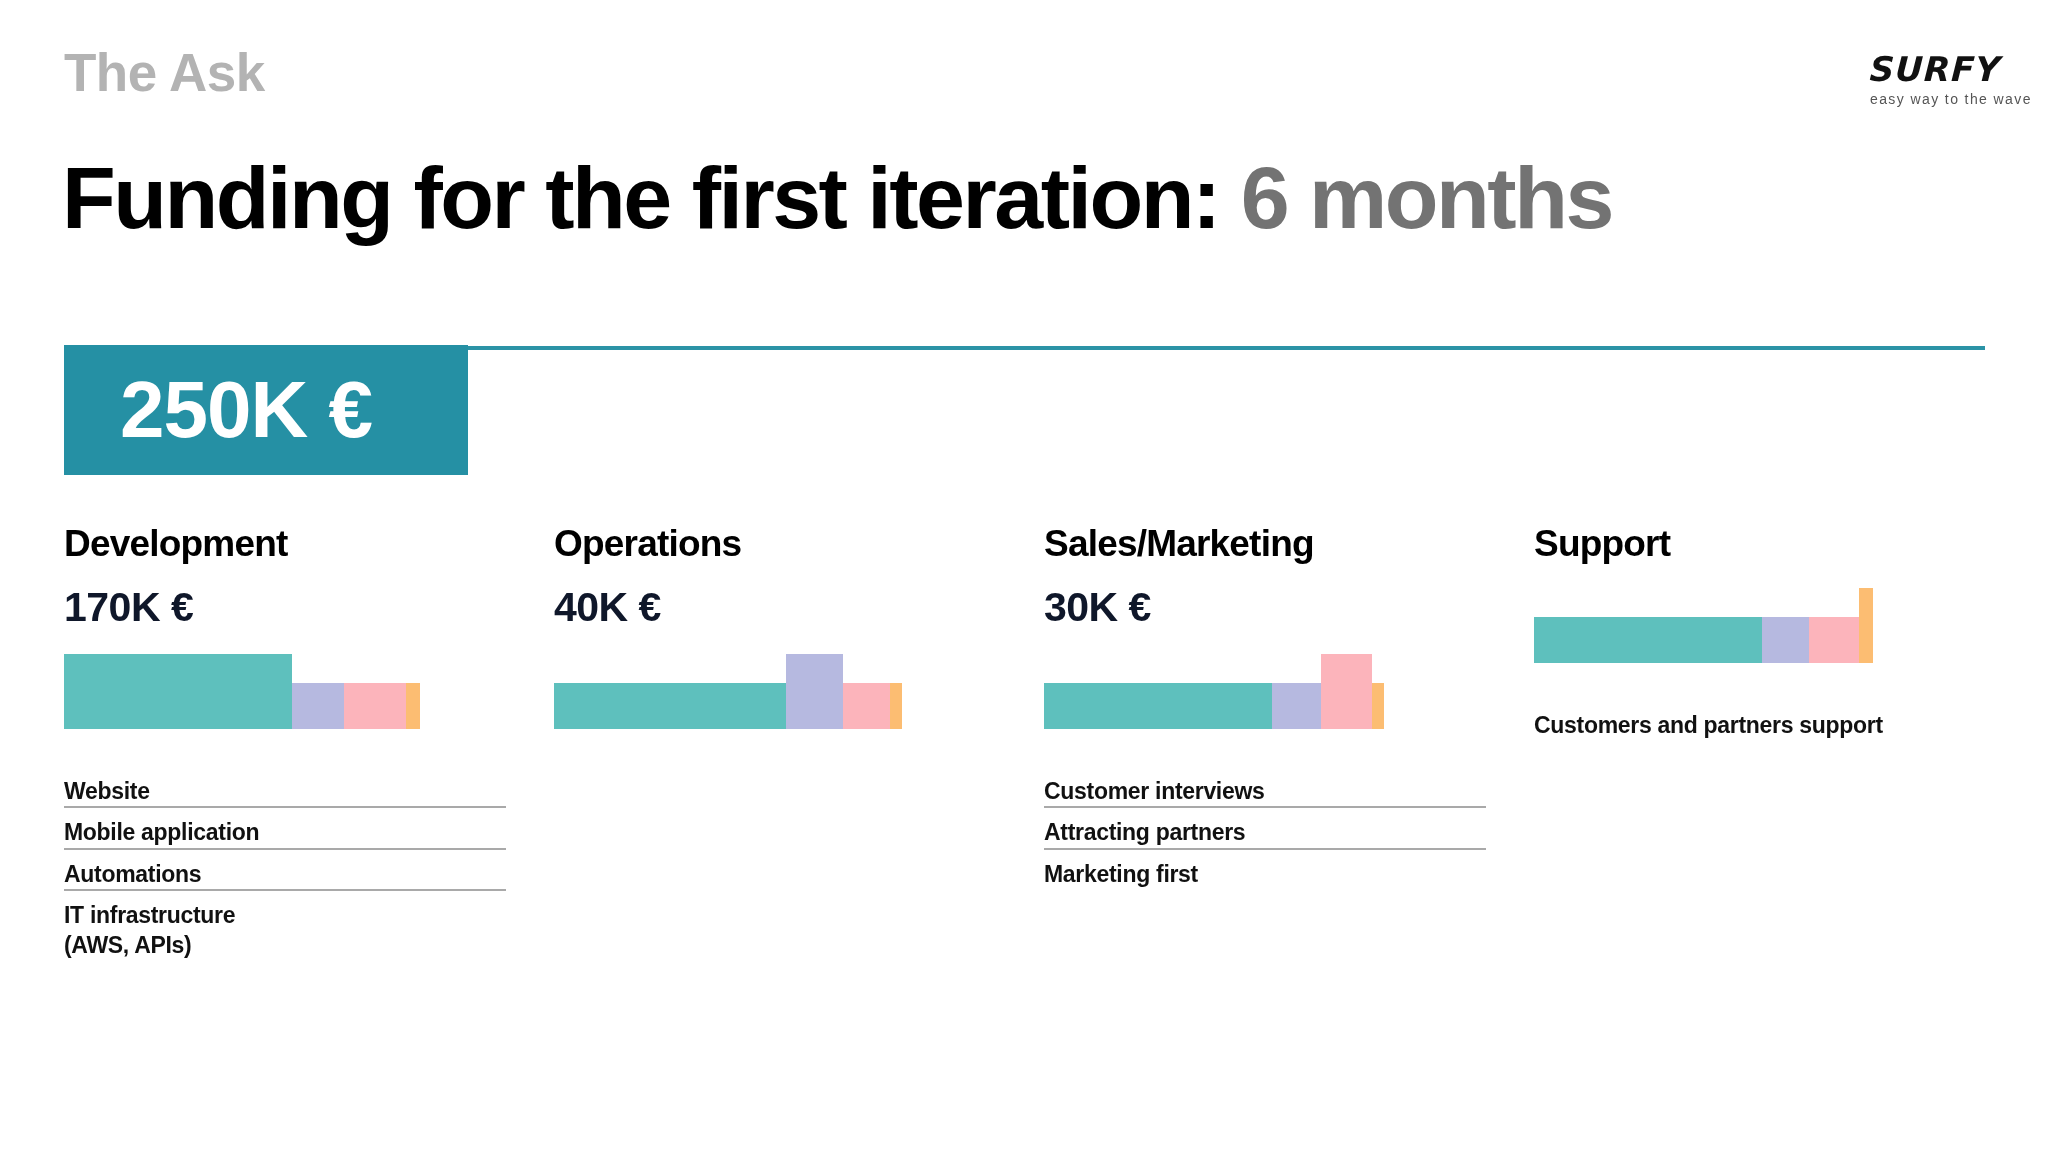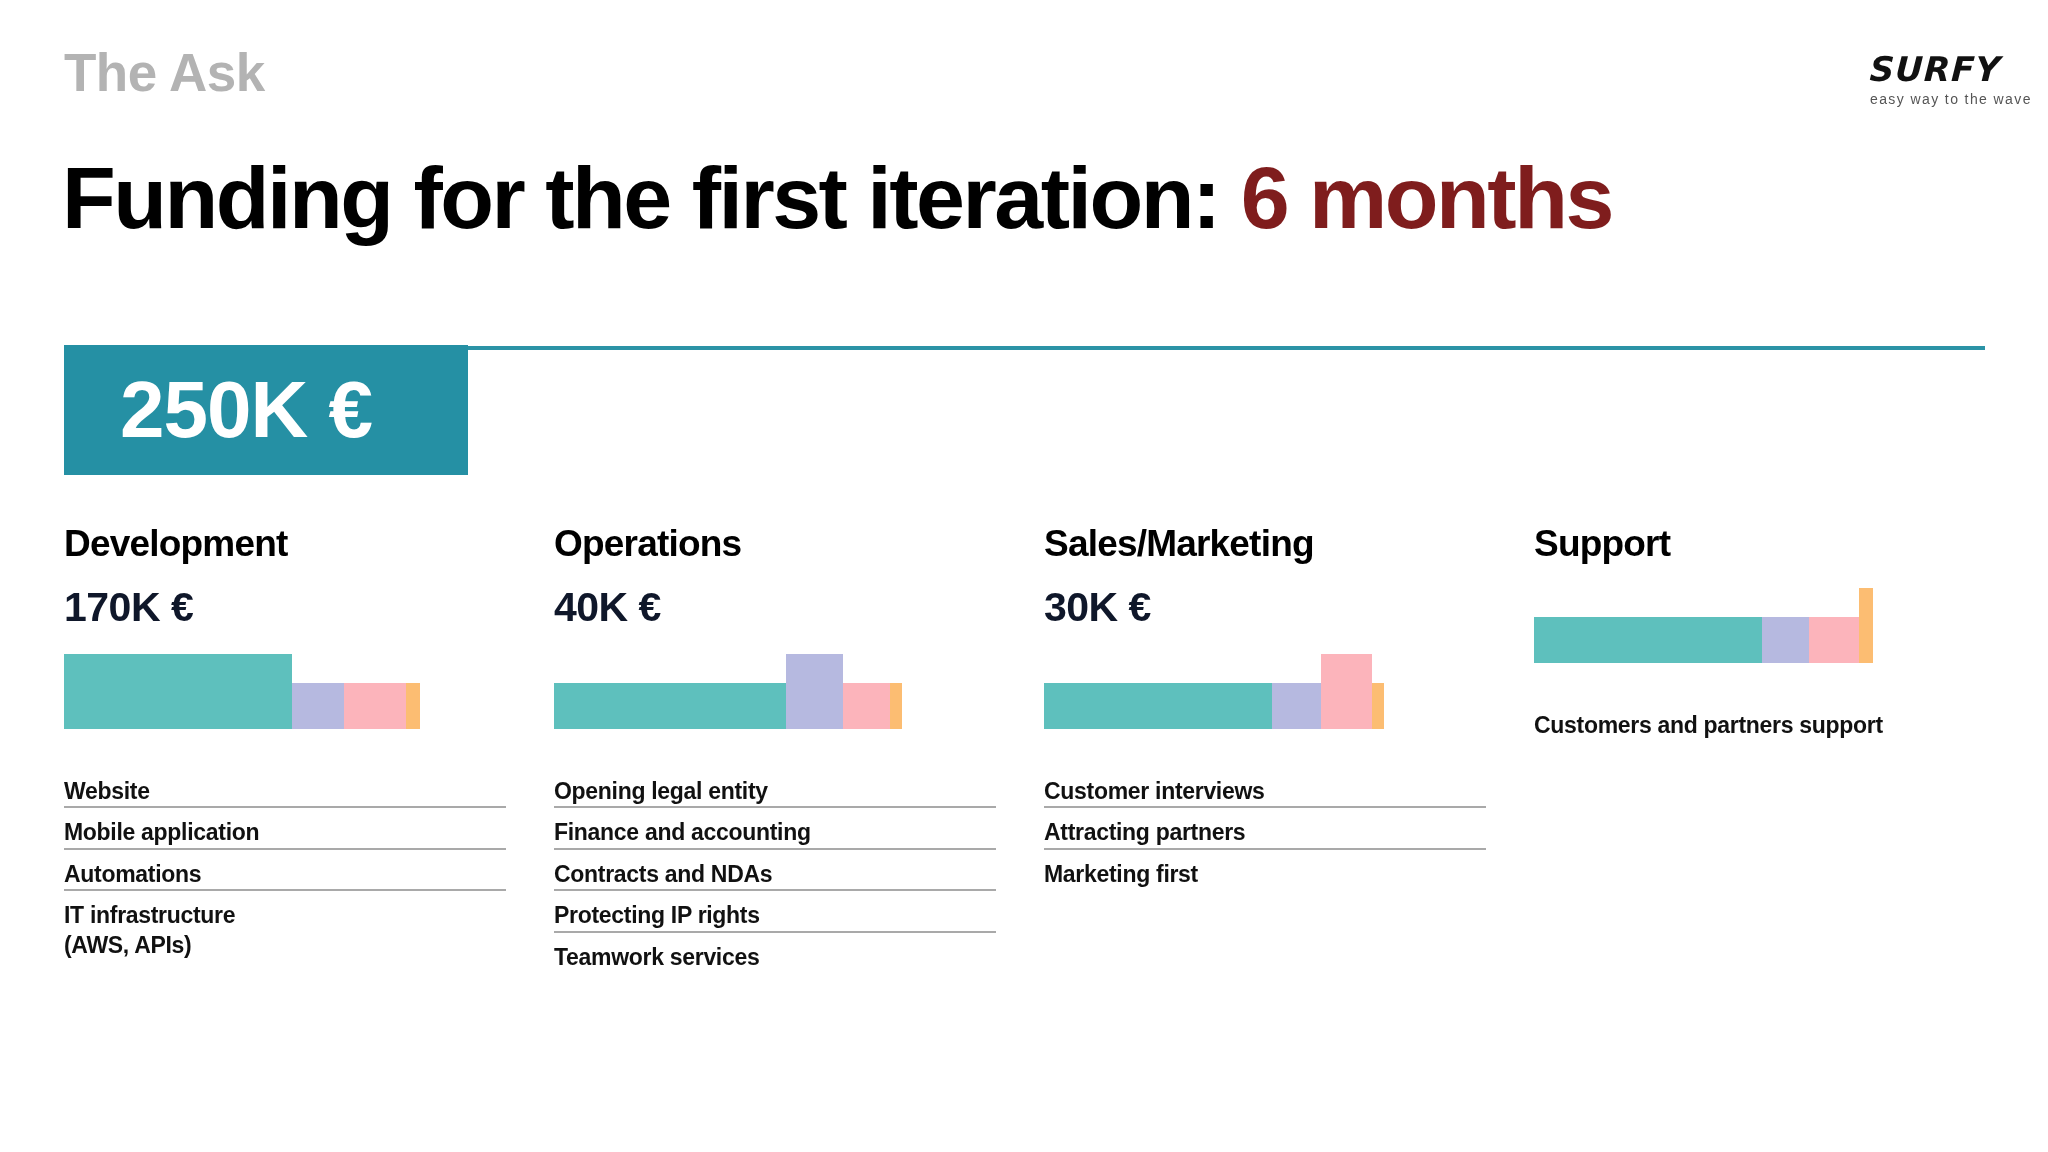--- a/index.html
+++ b/index.html
@@ -56,21 +56,21 @@
     position: absolute;
     left: 62px;
     top: 152px;
     font-size: 88px;
     font-weight: bold;
     color: #000000;
     letter-spacing: -2.5px;
     line-height: 1.04;
     white-space: nowrap;
   }
-  .headline .accent { color: #7f1d1d; }
+  .headline .accent { color: #737373; }
 
   
   .rule {
     position: absolute;
     left: 330px;
     top: 346px;
     width: 1655px;
     height: 4px;
     background: #2b93a6;
   }
@@ -194,27 +194,20 @@
     </div>
     <div class="column">
       <div class="col-title">Operations</div>
       <div class="col-amount">40K €</div>
       <div class="bar">
         <div class="seg" style="left: 0px; width: 232px; height: 46px; background: rgb(94, 192, 189);"></div>
         <div class="seg" style="left: 232px; width: 57px; height: 75px; background: rgb(182, 185, 224);"></div>
         <div class="seg" style="left: 289px; width: 47px; height: 46px; background: rgb(252, 180, 187);"></div>
         <div class="seg" style="left: 336px; width: 12px; height: 46px; background: rgb(252, 189, 114);"></div>
       </div>
-      <div class="items">
-        <div class="item">Opening legal entity</div>
-        <div class="item">Finance and accounting</div>
-        <div class="item">Contracts and NDAs</div>
-        <div class="item">Protecting IP rights</div>
-        <div class="item last">Teamwork services</div>
-      </div>
     </div>
     <div class="column">
       <div class="col-title">Sales/Marketing</div>
       <div class="col-amount">30K €</div>
       <div class="bar">
         <div class="seg" style="left: 0px; width: 228px; height: 46px; background: rgb(94, 192, 189);"></div>
         <div class="seg" style="left: 228px; width: 49px; height: 46px; background: rgb(182, 185, 224);"></div>
         <div class="seg" style="left: 277px; width: 51px; height: 75px; background: rgb(252, 180, 187);"></div>
         <div class="seg" style="left: 328px; width: 12px; height: 46px; background: rgb(252, 189, 114);"></div>
       </div>

